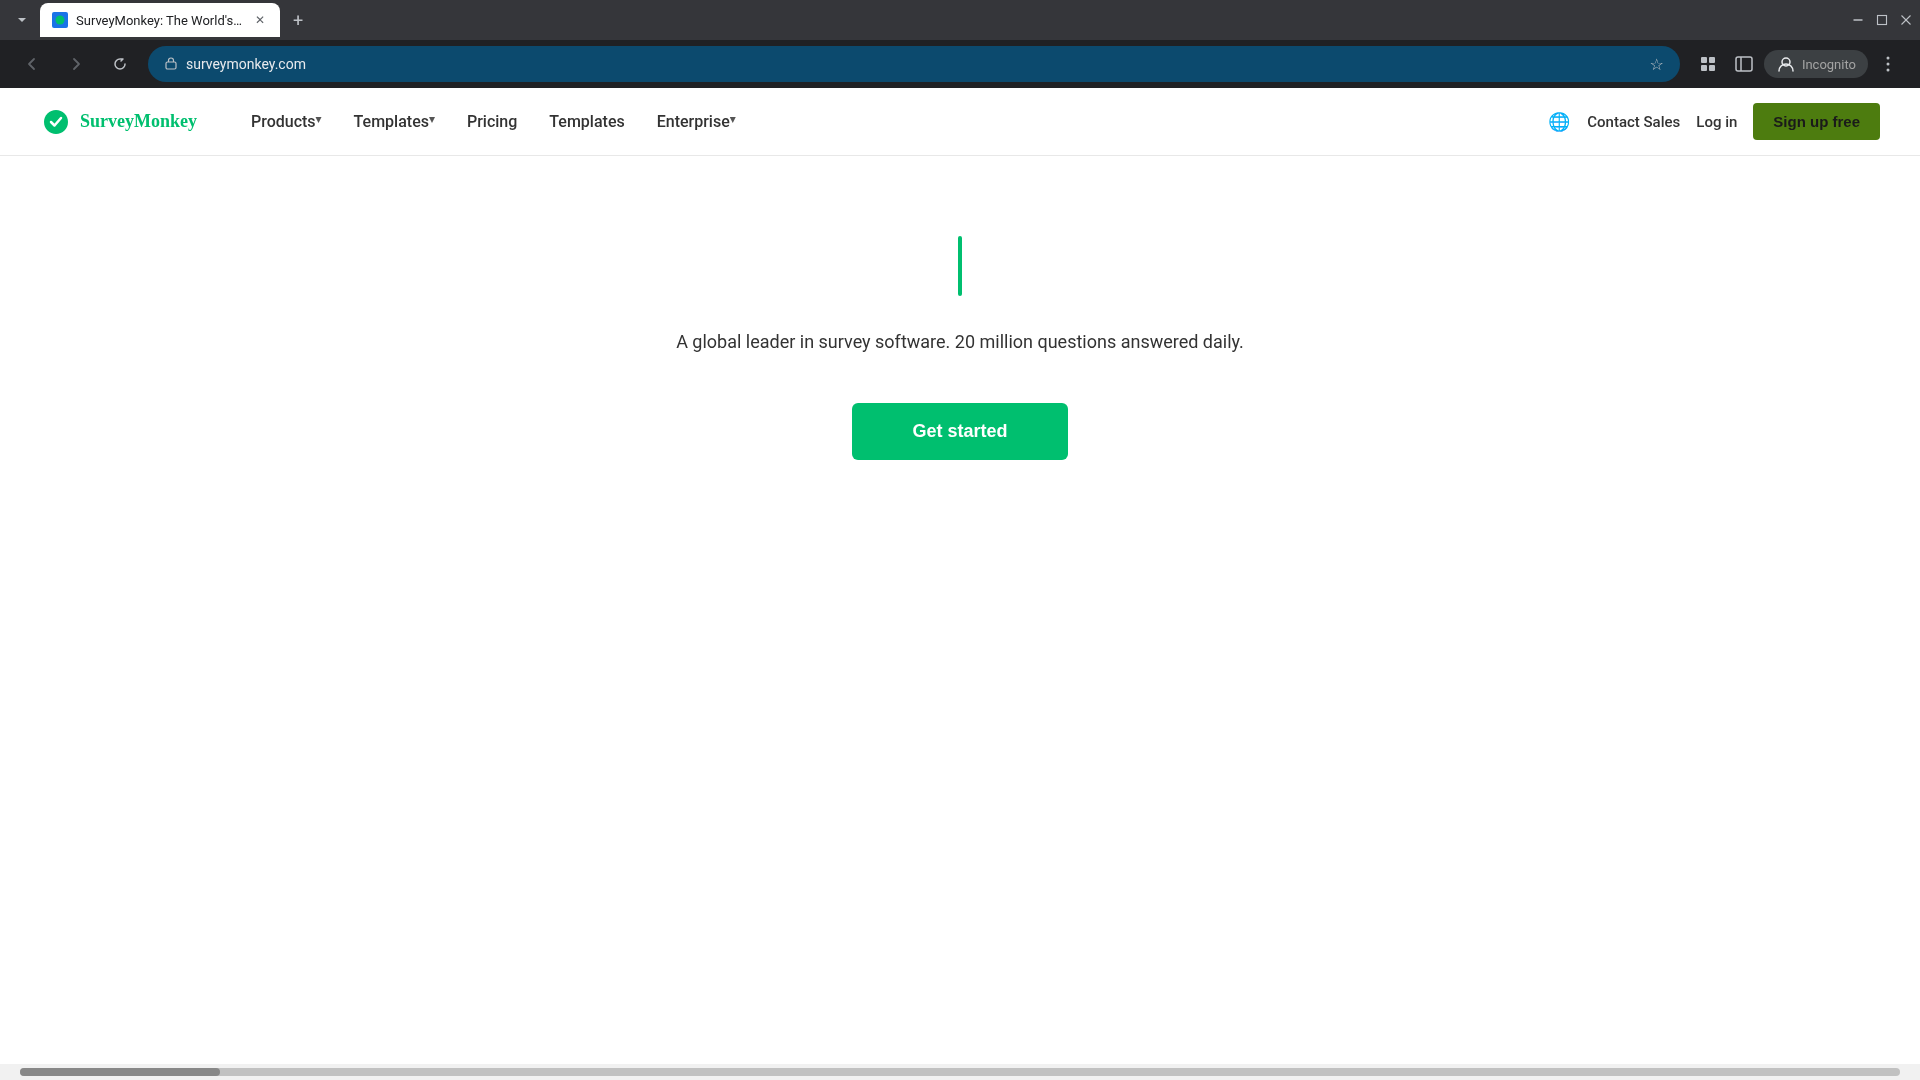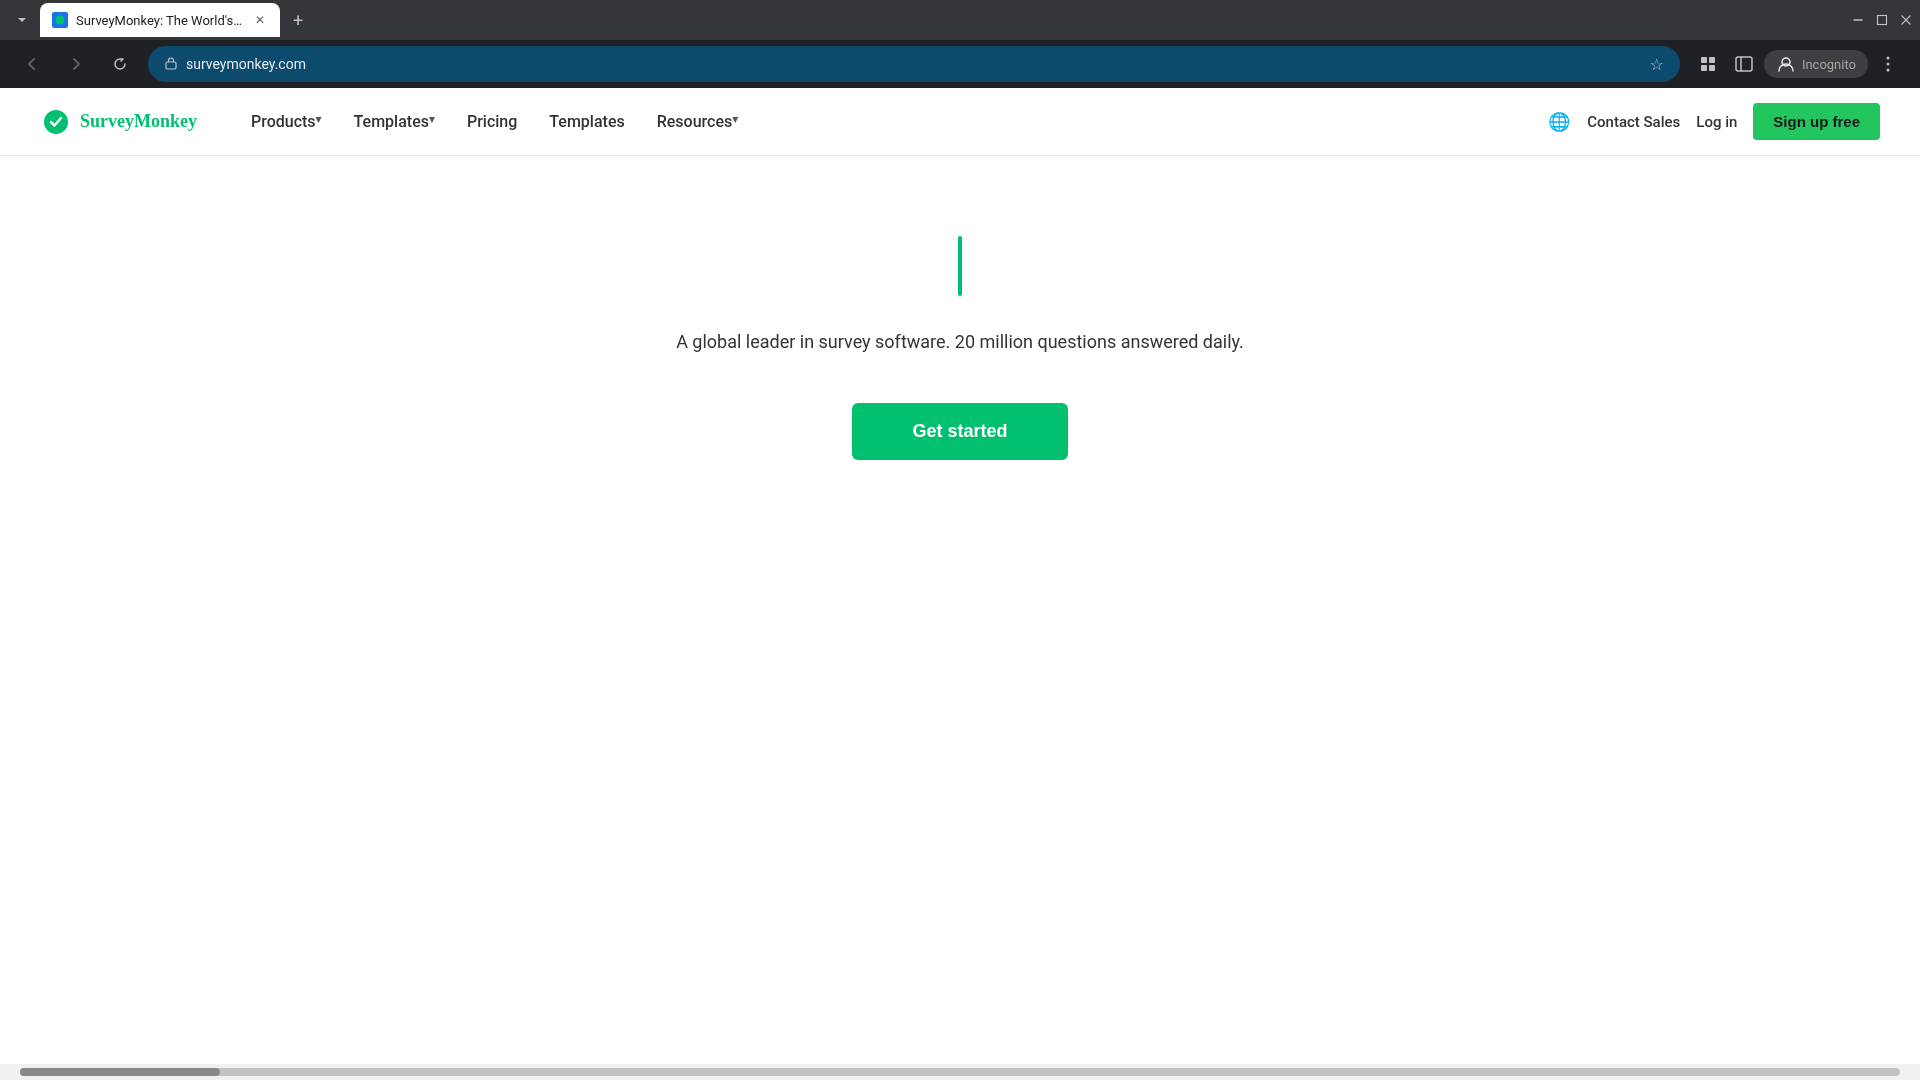--- a/index.html
+++ b/index.html
@@ -290,21 +290,21 @@
     }
 
     .login-btn {
       font-size: 15px;
       color: #333;
       cursor: pointer;
       font-weight: 500;
     }
 
     .signup-btn {
-      background: #22c55e;
+      background: #4d7c0f;
       color: #1a1a1a;
       border: none;
       padding: 10px 20px;
       border-radius: 4px;
       font-size: 15px;
       font-weight: 600;
       cursor: pointer;
     }
 
     
@@ -498,21 +498,21 @@
         <span>Templates</span>
         <span class="nav-chevron">▾</span>
       </a>
       <a class="nav-link">
         <span>Pricing</span>
       </a>
       <a class="nav-link">
         <span>Templates</span>
       </a>
       <a class="nav-link">
-        <span>Resources</span>
+        <span>Enterprise</span>
         <span class="nav-chevron">▾</span>
       </a>
     </div>
 
     <div class="nav-actions">
       <span class="globe-icon">🌐</span>
       <span class="contact-sales">Contact Sales</span>
       <span class="login-btn">Log in</span>
       <button class="signup-btn">Sign up free</button>
     </div>

